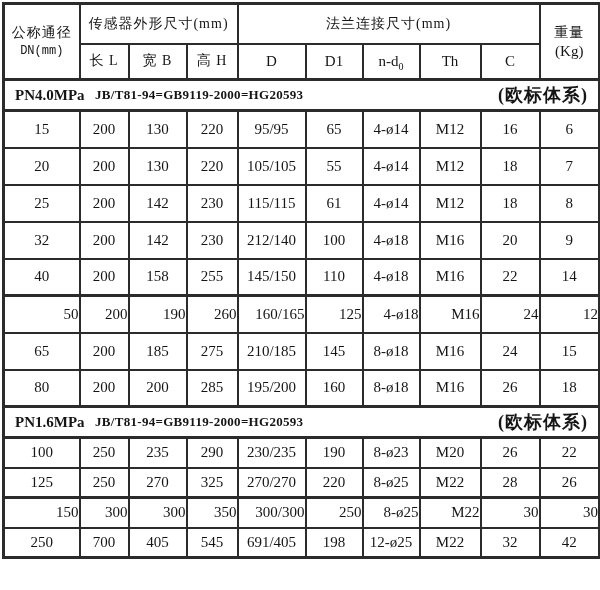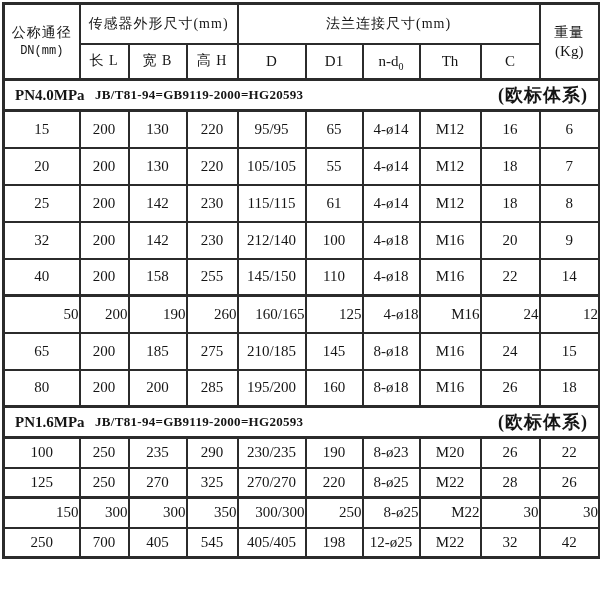--- a/index.html
+++ b/index.html
@@ -284,21 +284,21 @@
     <td class="cell">M22</td>
     <td class="cell">30</td>
     <td class="cell">30</td>
   </tr>
 
   <tr class="data-row">
     <td class="cell">250</td>
     <td class="cell">700</td>
     <td class="cell">405</td>
     <td class="cell">545</td>
-    <td class="cell">405/405</td>
+    <td class="cell">691/405</td>
     <td class="cell">198</td>
     <td class="cell">12-ø25</td>
     <td class="cell">M22</td>
     <td class="cell">32</td>
     <td class="cell">42</td>
   </tr>
 </tbody>
     </table>
 </div>
 

